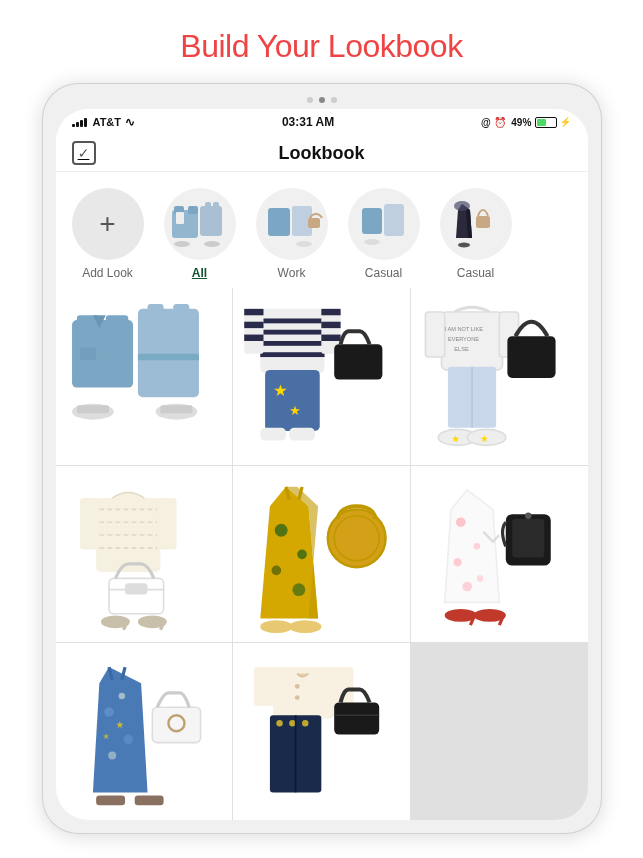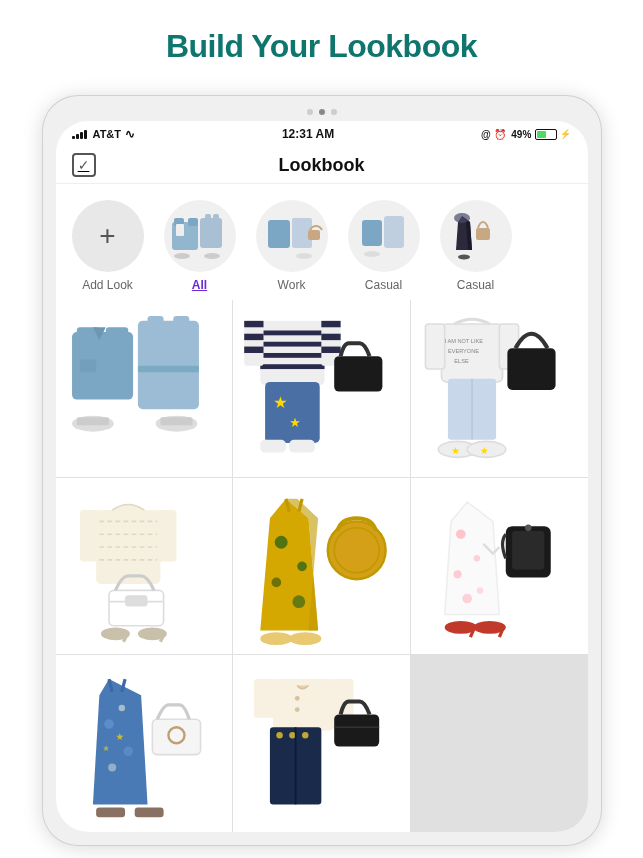--- a/index.html
+++ b/index.html
@@ -9,24 +9,24 @@
       display: flex;
       flex-direction: column;
       align-items: center;
       width: 643px;
       min-height: 858px;
       background: #fff;
     }
 
     .page-title {
       font-size: 32px;
-      font-weight: 700;
-      color: #0f766e;
+      font-weight: 400;
+      color: #ef4444;
       margin-top: 28px;
-      margin-bottom: 30px;
+      margin-bottom: 18px;
       letter-spacing: -0.5px;
     }
 
     .ipad-frame {
       width: 560px;
       background: #f0f0f0;
       border-radius: 36px;
       padding: 14px;
       box-shadow: 0 2px 20px rgba(0,0,0,0.15), inset 0 0 0 1px #d0d0d0;
       position: relative;
@@ -157,21 +157,21 @@
       color: #555;
       font-weight: 300;
     }
     .category-label {
       font-size: 12px;
       color: #666;
       text-align: center;
     }
     .category-label.active {
       font-weight: 700;
-      color: #6d28d9;
+      color: #14532d;
       text-decoration: underline;
     }
 
     
     .outfit-grid {
       display: grid;
       grid-template-columns: repeat(3, 1fr);
       gap: 1px;
       background: #e0e0e0;
     }
@@ -204,21 +204,21 @@
       <div class="status-left">
         <div class="signal">
           <div class="signal-bar" style="height:3px"></div>
           <div class="signal-bar" style="height:5px"></div>
           <div class="signal-bar" style="height:7px"></div>
           <div class="signal-bar" style="height:9px"></div>
         </div>
         <span>AT&amp;T</span>
         <span class="wifi-icon">∿</span>
       </div>
-      <div class="status-center">12:31 AM</div>
+      <div class="status-center">03:31 AM</div>
       <div class="status-right">
         <span>@</span>
         <span>⏰</span>
         <span>49%</span>
         <div class="battery-wrapper">
           <div class="battery-body">
             <div class="battery-fill"></div>
           </div>
           <span style="font-size:9px; margin-left:1px;">⚡</span>
         </div>

